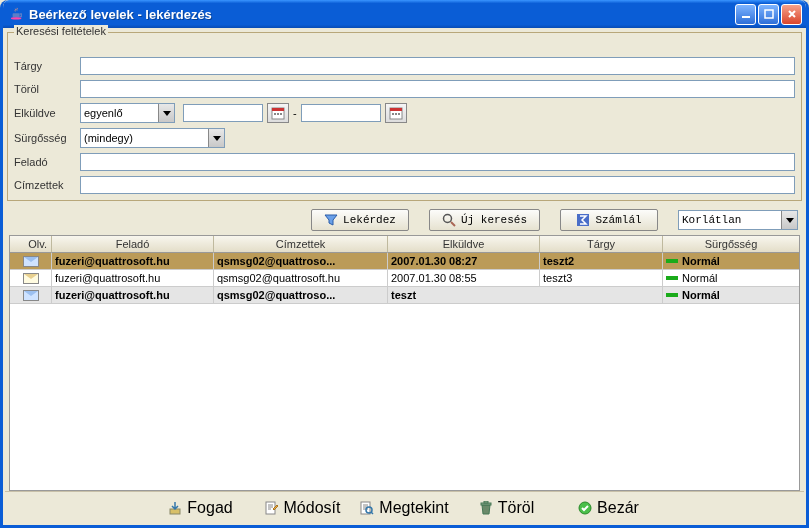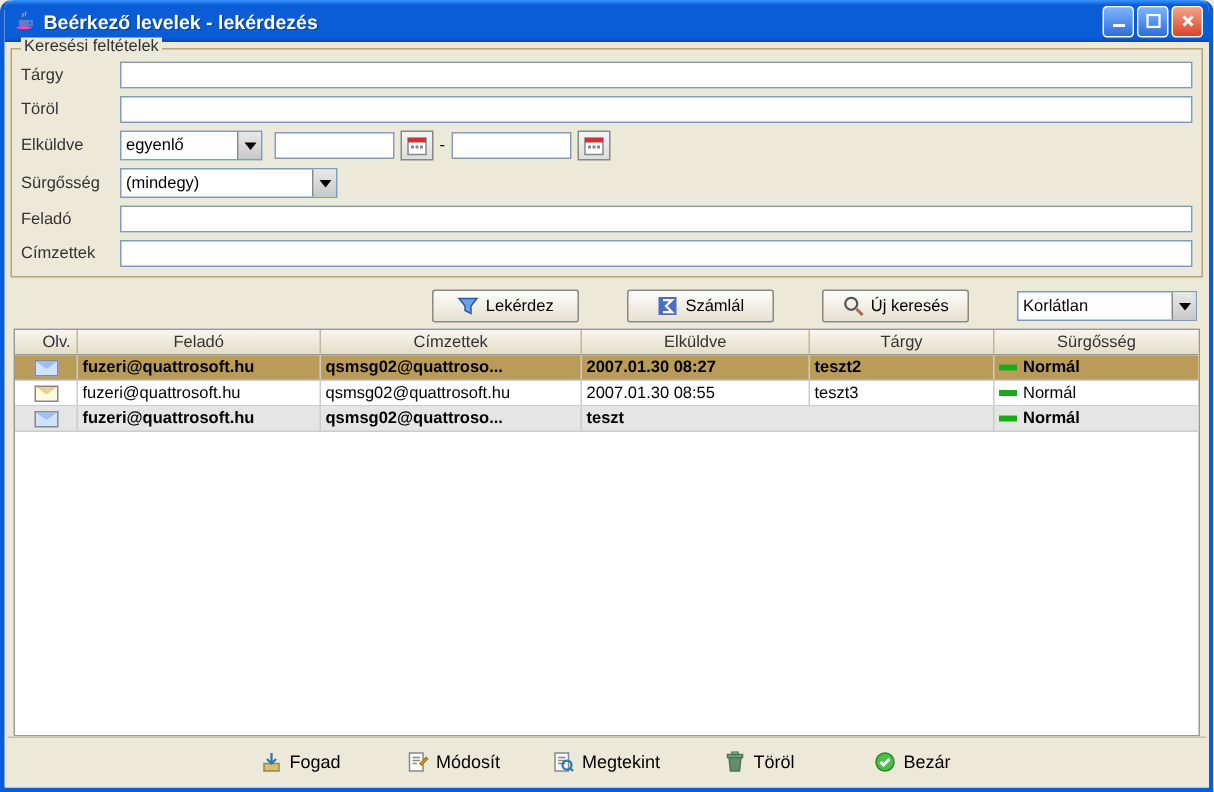--- a/index.html
+++ b/index.html
@@ -56,21 +56,21 @@
   }
   .content {
     flex: 1;
     display: flex;
     flex-direction: column;
     padding: 2px;
   }
   .fieldset {
     border: 1px solid #b8a77a;
     margin: 2px;
-    padding: 8px 6px 6px 6px;
+    padding: 24px 6px 6px 6px;
     position: relative;
   }
   .fieldset-legend {
     position: absolute;
     top: -8px;
     left: 6px;
     background: #ece9d8;
     padding: 0 2px;
     color: #333;
     font-size: 11px;
@@ -125,43 +125,44 @@
     width: 22px; height: 20px;
     border: 1px solid #888;
     background: linear-gradient(#f5f5f5, #ddd);
     display: flex; align-items: center; justify-content: center;
     cursor: pointer;
   }
   .middle-bar {
     display: flex;
     justify-content: flex-end;
     align-items: center;
-    gap: 32px;
+    gap: 20px;
     padding: 6px 6px 4px 6px;
+    font-family: Liberation Mono, monospace;
   }
   .tool-btn {
     height: 22px;
     border: 1px solid #888;
     background: linear-gradient(#fcfcfa, #e6e2d0);
     display: inline-flex;
     align-items: center;
     gap: 5px;
     padding: 0 12px;
     cursor: pointer;
     font-size: 11px;
     border-radius: 2px;
     min-width: 98px;
     justify-content: center;
   }
   .tool-btn-nb {
     display: inline-flex;
     align-items: center;
     gap: 5px;
     cursor: pointer;
-    font-size: 12px;
+    font-size: 16px;
     min-width: 90px;
     justify-content: center;
   }
   .limit-combo { width: 120px; }
   .table-wrap {
     flex: 1;
     margin: 0 4px;
     border: 1px solid #999;
     background: #fff;
     overflow: hidden;
@@ -338,31 +339,31 @@
 
     <div class="middle-bar">
       <div class="tool-btn">
         <svg class="icon16" viewBox="0 0 14 14">
             <path d="M1 2h12L9 7v5l-4-2V7z" fill="#6aa0e8" stroke="#2a5ca8"></path>
           </svg>
         <span>Lekérdez</span>
       </div>
       <div class="tool-btn">
         <svg class="icon16" viewBox="0 0 14 14">
+            <circle cx="5.5" cy="5.5" r="4" fill="none" stroke="#555" stroke-width="1.5"></circle>
+            <path d="M9 9l4 4" stroke="#a65" stroke-width="2"></path>
+          </svg>
+        <span>Új keresés</span>
+      </div>
+      <div class="tool-btn">
+        <svg class="icon16" viewBox="0 0 14 14">
             <rect x="1" y="1" width="12" height="12" fill="#4a6ec8"></rect>
             <path d="M4 3h6L6 7l4 4H4" fill="none" stroke="#fff" stroke-width="1.5"></path>
           </svg>
         <span>Számlál</span>
-      </div>
-      <div class="tool-btn">
-        <svg class="icon16" viewBox="0 0 14 14">
-            <circle cx="5.5" cy="5.5" r="4" fill="none" stroke="#555" stroke-width="1.5"></circle>
-            <path d="M9 9l4 4" stroke="#a65" stroke-width="2"></path>
-          </svg>
-        <span>Új keresés</span>
       </div>
       <div class="combo limit-combo">
         <span>Korlátlan</span>
         <span class="combo-btn">
             <span class="tri-down"></span>
           </span>
       </div>
     </div>
 
     <div class="table-wrap">

